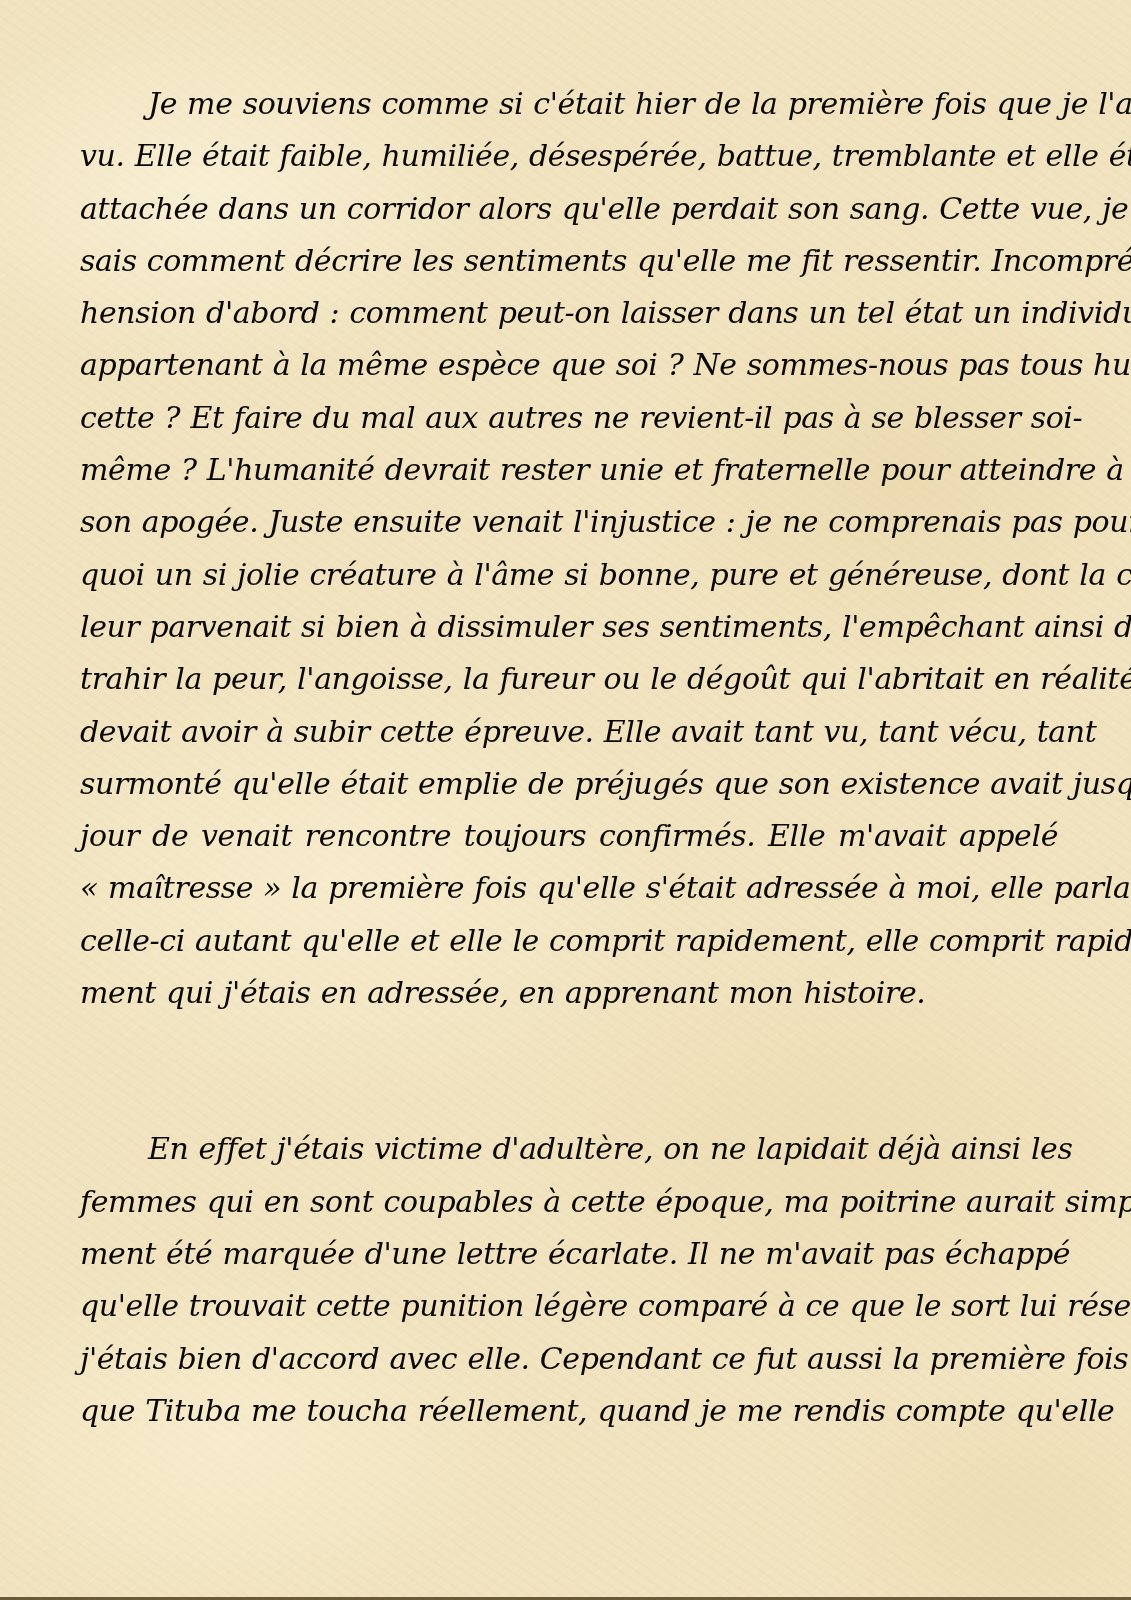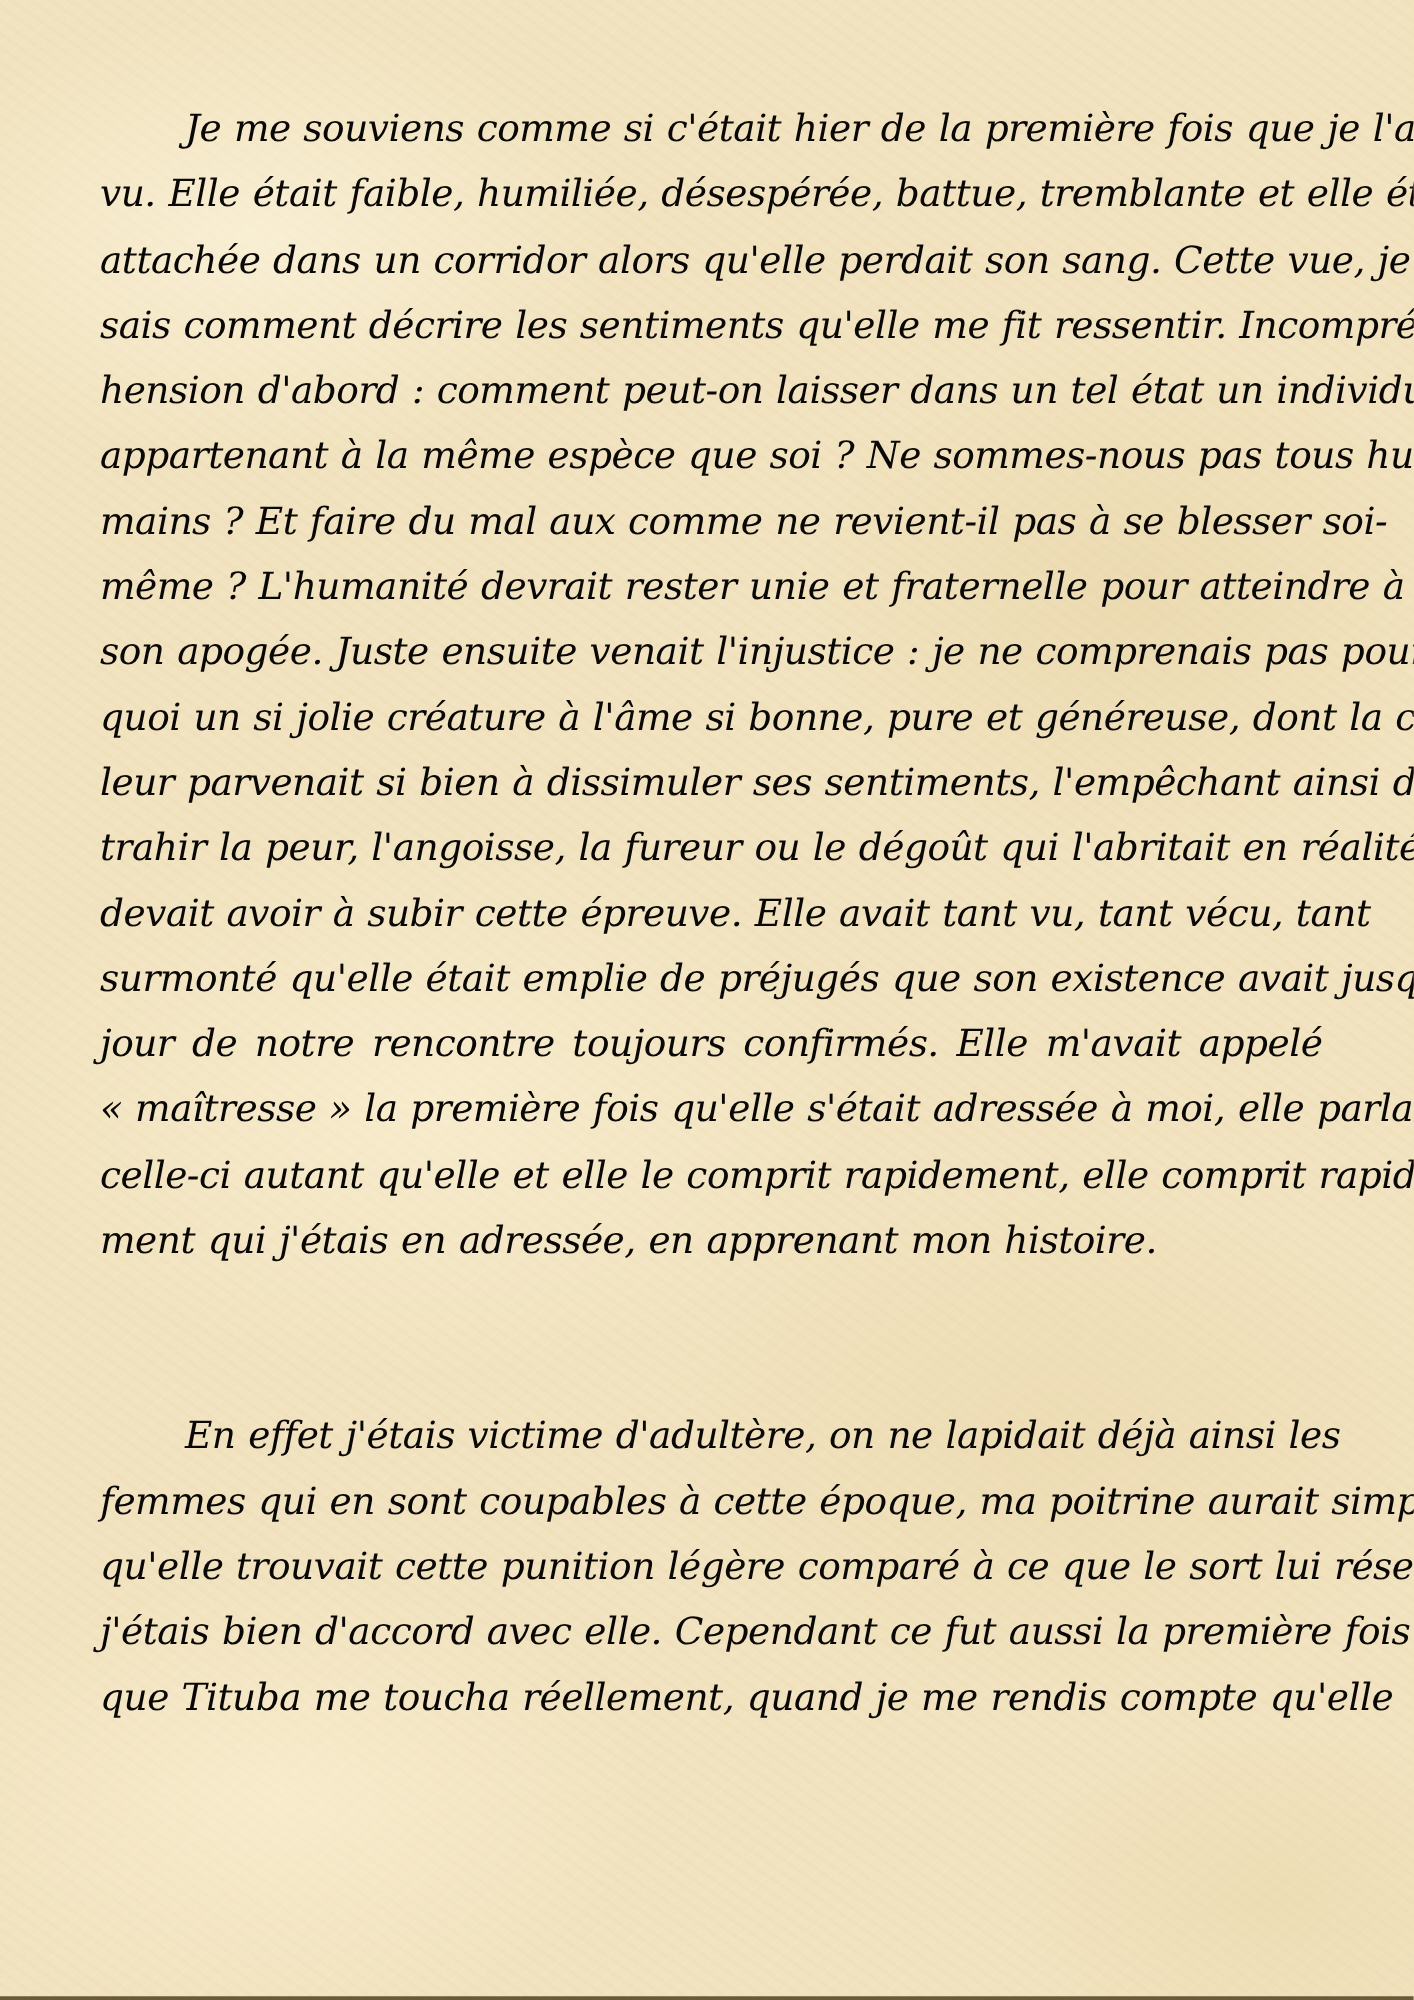--- a/index.html
+++ b/index.html
@@ -72,38 +72,39 @@
 <div class="page">
   <div class="text-block">
 
     <div class="paragraph">
       <span class="line first">Je me souviens comme si c'était hier de la première fois que je l'ai</span>
       <span class="line">vu. Elle était faible, humiliée, désespérée, battue, tremblante et elle était</span>
       <span class="line">attachée dans un corridor alors qu'elle perdait son sang. Cette vue, je ne</span>
       <span class="line">sais comment décrire les sentiments qu'elle me fit ressentir. Incompré-</span>
       <span class="line">hension d'abord : comment peut-on laisser dans un tel état un individu</span>
       <span class="line">appartenant à la même espèce que soi ? Ne sommes-nous pas tous hu-</span>
-      <span class="line">mains ? Et faire du mal aux comme ne revient-il pas à se blesser soi-</span>
+      <span class="line">cette ? Et faire du mal aux autres ne revient-il pas à se blesser soi-</span>
       <span class="line">même ? L'humanité devrait rester unie et fraternelle  pour atteindre à</span>
       <span class="line">son apogée. Juste ensuite venait l'injustice : je ne comprenais pas pour-</span>
       <span class="line">quoi un si jolie créature à l'âme si bonne, pure et généreuse, dont la cou-</span>
       <span class="line">leur parvenait si bien à dissimuler ses sentiments, l'empêchant ainsi de</span>
       <span class="line">trahir la peur, l'angoisse, la fureur ou le dégoût qui l'abritait en réalité,</span>
       <span class="line">devait avoir à subir cette épreuve. Elle avait tant vu, tant vécu, tant</span>
       <span class="line">surmonté qu'elle était emplie de préjugés que son existence avait jusqu'au</span>
-      <span class="line">jour de notre rencontre toujours confirmés. Elle m'avait appelé</span>
+      <span class="line">jour de venait rencontre toujours confirmés. Elle m'avait appelé</span>
       <span class="line">« maîtresse » la première fois qu'elle s'était adressée à moi, elle parlait de</span>
       <span class="line">celle-ci autant qu'elle et elle le comprit rapidement, elle comprit rapide-</span>
       <span class="line last">ment qui j'étais en adressée, en apprenant mon histoire.</span>
     </div>
 
     <div class="para-gap"></div>
 
     <div class="paragraph">
       <span class="line first">En effet j'étais victime d'adultère, on ne lapidait déjà ainsi les</span>
       <span class="line">femmes qui en sont coupables  à cette époque, ma poitrine aurait simple-</span>
+      <span class="line">ment été marquée d'une lettre écarlate. Il ne m'avait pas échappé</span>
       <span class="line">qu'elle trouvait cette punition légère comparé à ce que le sort lui réservait,</span>
       <span class="line">j'étais bien d'accord avec elle. Cependant ce fut aussi la première fois</span>
       <span class="line">que Tituba me toucha réellement, quand je me rendis compte qu'elle</span>
     </div>
 
   </div>
 </div>
 
 </body></html>

